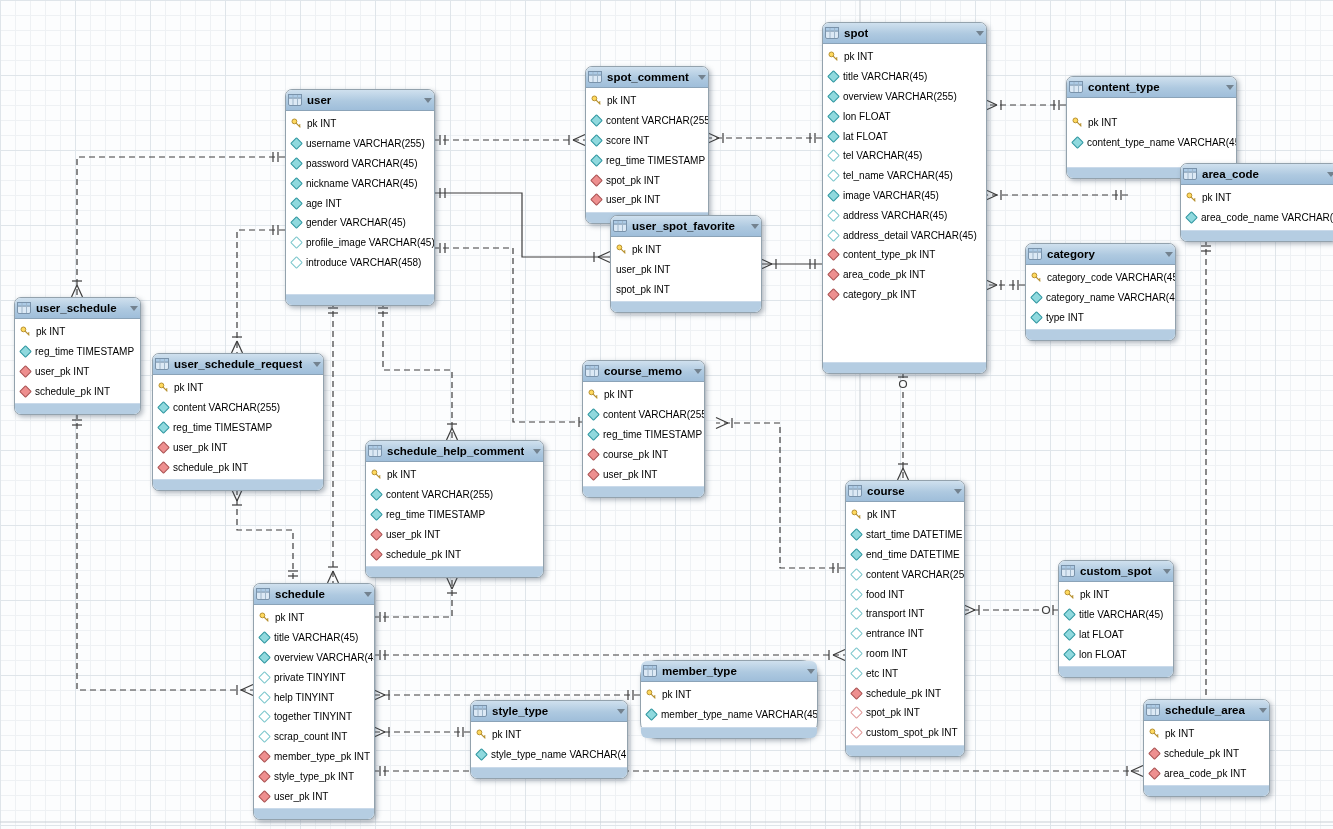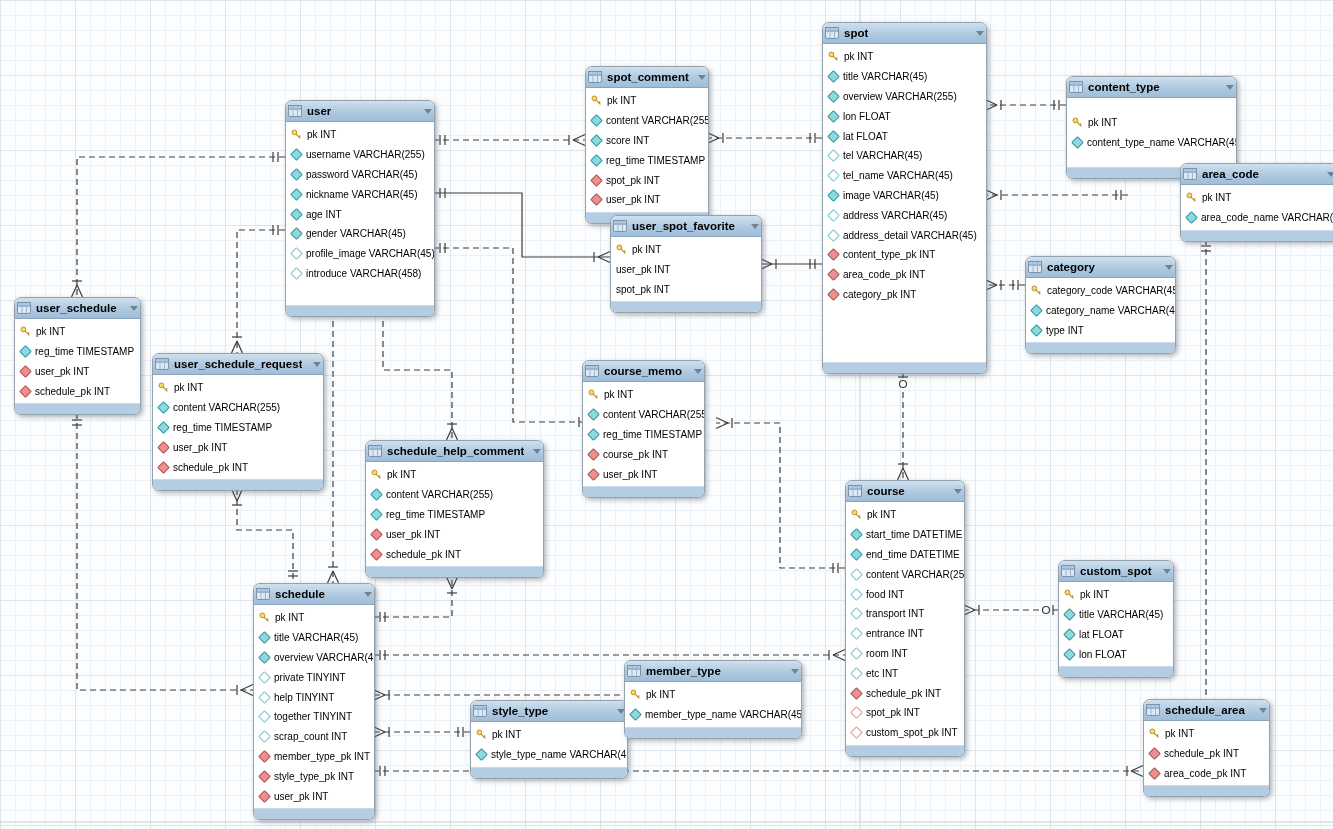--- a/index.html
+++ b/index.html
@@ -265,21 +265,21 @@
             <span class="ic ic-d fk"></span>
             <span>user_pk INT</span>
           </div>
           <div class="tbl-row">
             <span class="ic ic-d fk"></span>
             <span>schedule_pk INT</span>
           </div>
         </div>
         <div class="tbl-ftr"></div>
       </div>
-      <div class="tbl" style="left: 285px; top: 100px; width: 148px; height: 215px;">
+      <div class="tbl" style="left: 285px; top: 89px; width: 148px; height: 215px;">
         <div class="tbl-hdr">
           <svg width="14" height="12" viewBox="0 0 14 12">
             <rect x="0.5" y="0.5" width="13" height="11" rx="1.5" fill="#dce9f5" stroke="#7a93ab"></rect>
             <rect x="0.5" y="0.5" width="13" height="3.6" fill="#adcbe6" stroke="#7a93ab"></rect>
             <line x1="5" y1="1" x2="5" y2="11" stroke="#9fb6ca"></line>
             <line x1="9.5" y1="1" x2="9.5" y2="11" stroke="#9fb6ca"></line>
           </svg>
           <span class="tbl-title">user</span>
           <span class="tbl-arrow"></span>
         </div>
@@ -507,21 +507,21 @@
             </svg>
             <span>pk INT</span>
           </div>
           <div class="tbl-row">
             <span class="ic ic-d req"></span>
             <span>area_code_name VARCHAR(45)</span>
           </div>
         </div>
         <div class="tbl-ftr"></div>
       </div>
-      <div class="tbl" style="left: 1025px; top: 243px; width: 149px; margin-top: 13px;">
+      <div class="tbl" style="left: 1025px; top: 243px; width: 149px;">
         <div class="tbl-hdr">
           <svg width="14" height="12" viewBox="0 0 14 12">
             <rect x="0.5" y="0.5" width="13" height="11" rx="1.5" fill="#dce9f5" stroke="#7a93ab"></rect>
             <rect x="0.5" y="0.5" width="13" height="3.6" fill="#adcbe6" stroke="#7a93ab"></rect>
             <line x1="5" y1="1" x2="5" y2="11" stroke="#9fb6ca"></line>
             <line x1="9.5" y1="1" x2="9.5" y2="11" stroke="#9fb6ca"></line>
           </svg>
           <span class="tbl-title">category</span>
           <span class="tbl-arrow"></span>
         </div>
@@ -835,21 +835,21 @@
             </svg>
             <span>pk INT</span>
           </div>
           <div class="tbl-row">
             <span class="ic ic-d req"></span>
             <span>style_type_name VARCHAR(45)</span>
           </div>
         </div>
         <div class="tbl-ftr"></div>
       </div>
-      <div class="tbl" style="left: 624px; top: 660px; width: 176px;">
+      <div class="tbl" style="left: 640px; top: 660px; width: 176px; border-radius: 17px;">
         <div class="tbl-hdr">
           <svg width="14" height="12" viewBox="0 0 14 12">
             <rect x="0.5" y="0.5" width="13" height="11" rx="1.5" fill="#dce9f5" stroke="#7a93ab"></rect>
             <rect x="0.5" y="0.5" width="13" height="3.6" fill="#adcbe6" stroke="#7a93ab"></rect>
             <line x1="5" y1="1" x2="5" y2="11" stroke="#9fb6ca"></line>
             <line x1="9.5" y1="1" x2="9.5" y2="11" stroke="#9fb6ca"></line>
           </svg>
           <span class="tbl-title">member_type</span>
           <span class="tbl-arrow"></span>
         </div>

